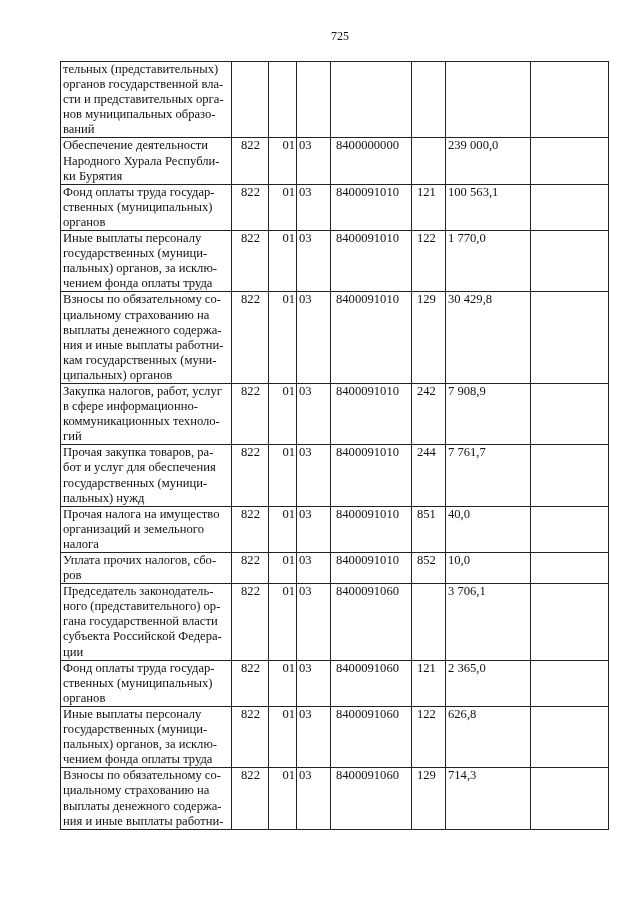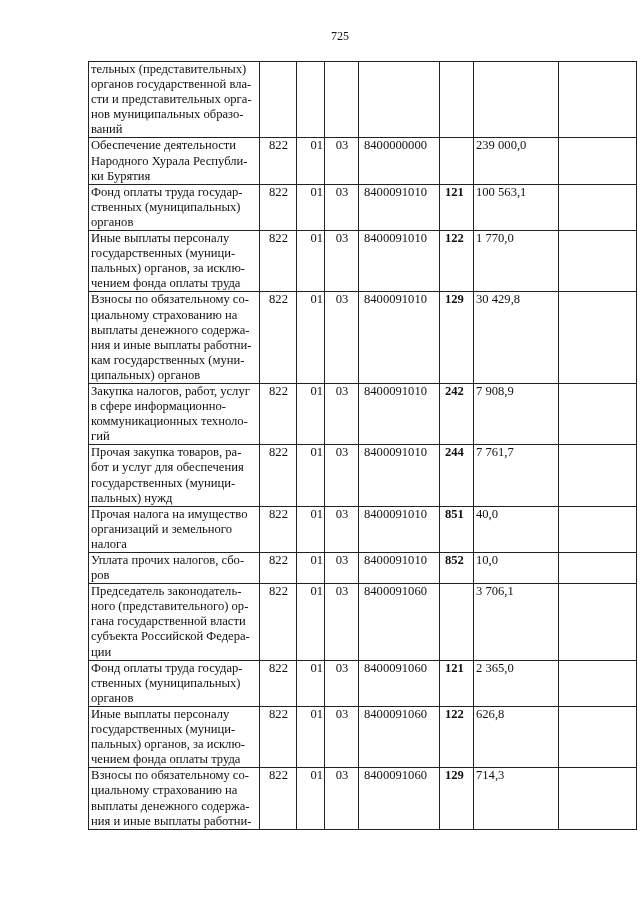--- a/index.html
+++ b/index.html
@@ -1,29 +1,29 @@
 <!DOCTYPE html>
 <html><head>
 <meta charset="utf-8">
 <style>
   html, body { margin: 0; padding: 0; background: #ffffff; }
   body { width: 640px; height: 905px; position: relative; overflow: hidden;
          font-family: "Liberation Serif", "DejaVu Serif", serif; color: #111; }
   .page-number { position: absolute; top: 29px; left: 0; width: 680px; text-align: center;
                  font-size: 12px; line-height: 15px; }
-  table.budget { position: absolute; top: 61px; left: 88px; border-collapse: collapse;
+  table.budget { position: absolute; top: 61px; left: 60px; border-collapse: collapse;
                  table-layout: fixed; width: 535px; font-size: 12.6px; line-height: 15.1px; }
   table.budget td { border: 1px solid #222; vertical-align: top; padding: 0 1px 0 2px;
                     overflow: hidden; white-space: nowrap; }
   td.c-name { width: 167px; white-space: normal !important; }
   td.c-grbs { width: 33px; text-align: center; margin-left: 48px; }
   td.c-rz { width: 24px; text-align: right; }
-  td.c-pr { width: 30px; text-align: center; }
+  td.c-pr { width: 30px; text-align: left; }
   td.c-csr { width: 74px; padding-left: 5px !important; margin-top: 12px; }
-  td.c-vr { width: 27px; padding-left: 5px !important; font-weight: bold; }
+  td.c-vr { width: 27px; padding-left: 5px !important; }
   td.c-sum { width: 82px; padding-right: 0 !important; }
   td.c-extra { width: 74px; }
   .ln { display: block; }
 </style>
 </head>
 <body>
 
 <div class="page-number">725</div>
 
 <table class="budget">

